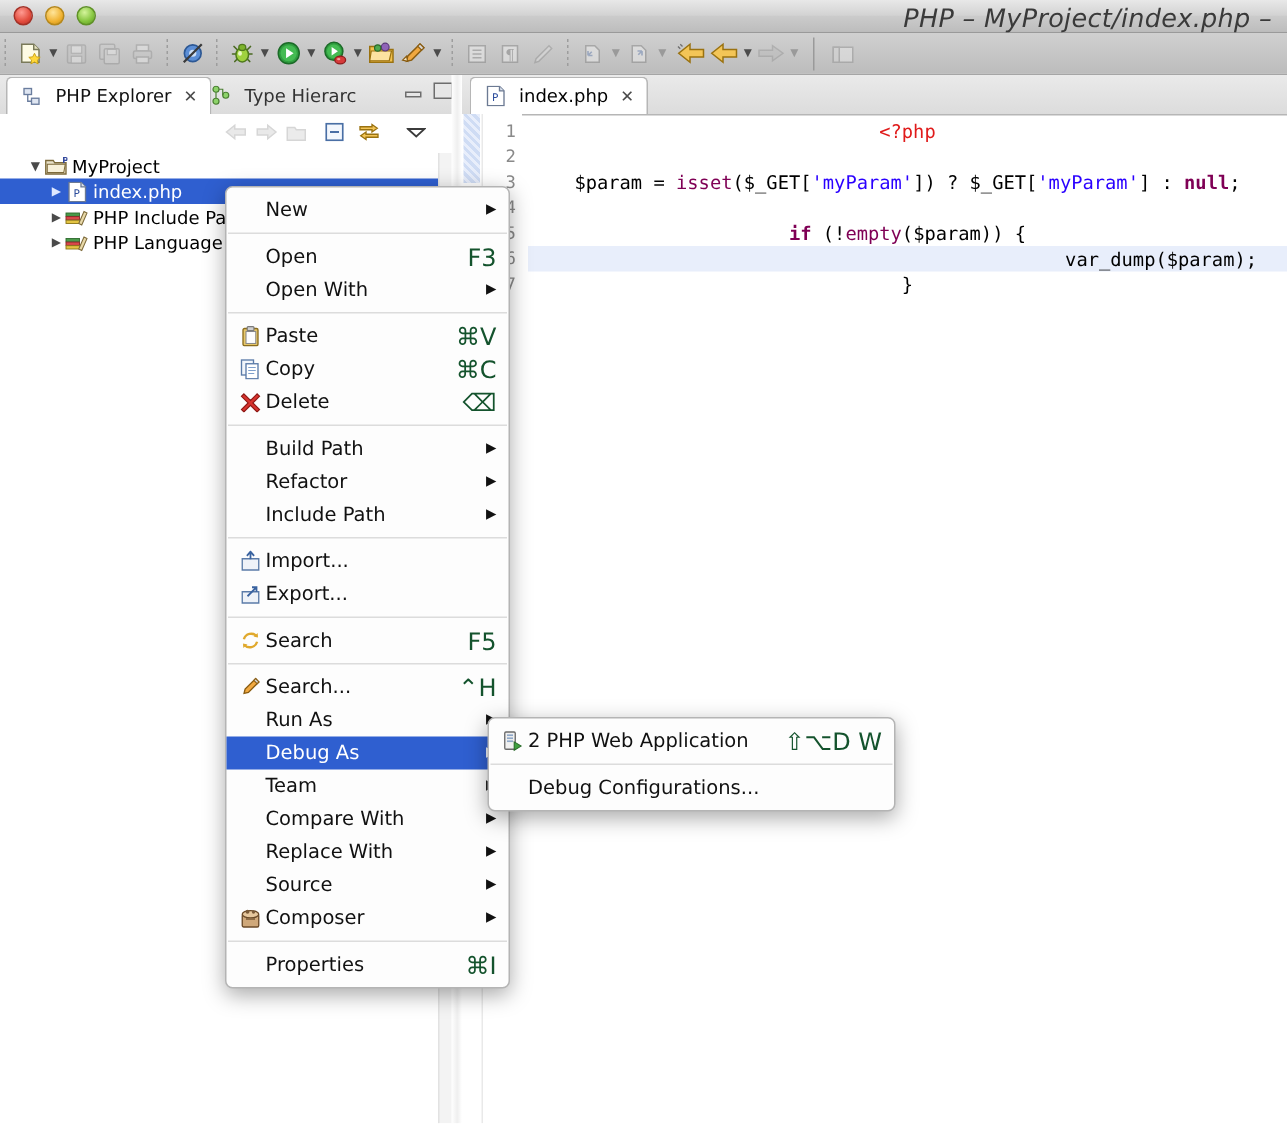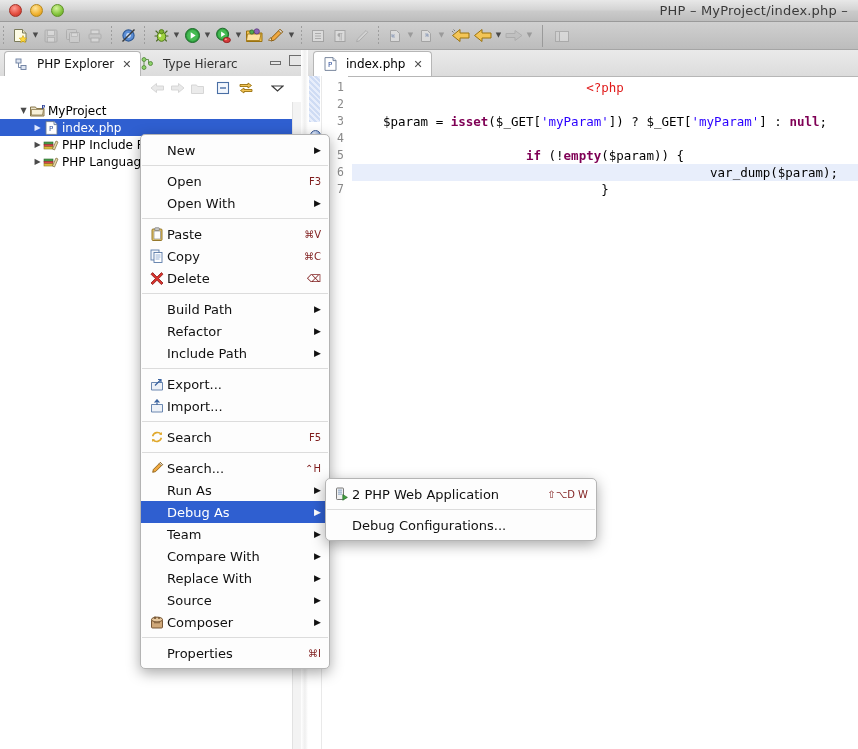--- a/index.html
+++ b/index.html
@@ -18,21 +18,21 @@
     border-bottom:1px solid #9a9a9a;
     box-sizing:border-box;
   }
   .traffic{position:absolute;left:9px;top:4px;display:flex;gap:8px;align-items:center;}
   .tl{width:13px;height:13px;border-radius:50%;box-sizing:border-box;}
   .tl.red{background:radial-gradient(circle at 40% 30%,#ff9b92,#e24b3c 60%,#b2302a);border:1px solid #a33127;}
   .tl.yellow{background:radial-gradient(circle at 40% 30%,#ffe59a,#f0b231 60%,#c08a17);border:1px solid #b5871b;}
   .tl.green{background:radial-gradient(circle at 40% 30%,#d4f49b,#83c43c 60%,#5d9526);border:1px solid #5f9127;}
   .wintitle{
     position:absolute;right:10px;top:3px;
-    font-size:13px;color:#3a3a3a;letter-spacing:.2px;white-space:nowrap;
+    font-size:17px;color:#3a3a3a;letter-spacing:.2px;white-space:nowrap;font-style:italic;
   }
 
   
   .toolbar{
     position:absolute;left:0;top:22px;width:858px;height:28px;
     background:linear-gradient(to bottom,#d0d0d0 0%,#c6c6c6 50%,#bcbcbc 100%);
     border-bottom:1px solid #a5a5a5;
     display:flex;align-items:center;box-sizing:border-box;
   }
   .tgroup{display:flex;align-items:center;height:28px;padding:0 2px;}
@@ -87,40 +87,40 @@
           font-family:"DejaVu Sans Mono","Liberation Mono",monospace;font-size:11.5px;color:#8a8a8a;
           text-align:right;padding-top:3px;box-sizing:border-box;}
   .gline{height:17px;line-height:17px;padding-right:4px;}
   .code{position:absolute;left:44px;top:26px;width:506px;height:673px;
         font-family:"DejaVu Sans Mono","Liberation Mono",monospace;font-size:12.5px;
         padding-top:3px;box-sizing:border-box;white-space:pre;text-align:center;}
   .cline{height:17px;line-height:17px;}
   .cline.hl{background:#e8eefb;width:814px;}
   .k-tag{color:#e01b1b;}
   .k-kw{color:#7f0055;font-weight:bold;}
-  .k-fn{color:#7f0055;font-weight:bold;}
+  .k-fn{color:#7f0055;font-weight:normal;}
   .k-str{color:#2a00ff;}
   .k-plain{color:#000;}
 
   
   .menu{
     position:absolute;background:#fdfdfd;
     border:1px solid #b4b4b4;border-radius:5px;
     box-shadow:0 4px 14px rgba(0,0,0,.34);
     padding:4px 0;box-sizing:border-box;
     font-size:13px;color:#111;
   }
-  #ctxmenu{left:140px;top:124px;width:190px;margin-top:10px;}
+  #ctxmenu{left:150px;top:124px;width:190px;}
   #submenu{left:325px;top:478px;width:272px;}
   .mi{position:relative;height:20px;display:flex;align-items:center;padding:0 8px 0 6px;
       box-sizing:border-box;white-space:nowrap;}
   .mi.sel{background:#2f5fd0;color:#fff;}
   .mi .mic{width:20px;flex:0 0 20px;display:flex;align-items:center;justify-content:center;}
   .mi .mlabel{flex:1 1 auto;}
-  .mi .macc{color:#7f1d1d;font-size:10px;margin-left:12px;}
+  .mi .macc{color:#14532d;font-size:16px;margin-left:12px;}
   .mi .marrow{margin-left:10px;font-size:9px;color:#111;}
   .mi.sel .marrow{color:#fff;}
   .msep{height:1px;background:#dcdcdc;margin:4px 1px;}
   .mi.tall{height:22px;}
 
   
   svg{display:block;}
 </style>
 </head>
 <body>
@@ -534,33 +534,33 @@
       <div class="mi tall">
         <span class="mic"></span>
         <span class="mlabel">Include Path</span>
         <span class="marrow">▶</span>
       </div>
       <div class="msep"></div>
       <div class="mi tall">
         <span class="mic">
           <svg width="14" height="14" viewBox="0 0 14 14">
             <path d="M1.5 5.5h11v7.5h-11z" fill="#eef2f8" stroke="#5b7ba8" stroke-width=".9"></path>
+            <path d="M7 .8v5M4.6 3.6L7 .8l2.4 2.8" fill="none" stroke="#3a63a0" stroke-width="1.2"></path>
+          </svg>
+        </span>
+        <span class="mlabel">Import...</span>
+      </div>
+      <div class="mi tall">
+        <span class="mic">
+          <svg width="14" height="14" viewBox="0 0 14 14">
+            <path d="M1.5 5.5h11v7.5h-11z" fill="#eef2f8" stroke="#5b7ba8" stroke-width=".9"></path>
             <path d="M5 8.5L11 2.5M8 2.5h3v3" fill="none" stroke="#3a63a0" stroke-width="1.2"></path>
           </svg>
         </span>
         <span class="mlabel">Export...</span>
-      </div>
-      <div class="mi tall">
-        <span class="mic">
-          <svg width="14" height="14" viewBox="0 0 14 14">
-            <path d="M1.5 5.5h11v7.5h-11z" fill="#eef2f8" stroke="#5b7ba8" stroke-width=".9"></path>
-            <path d="M7 .8v5M4.6 3.6L7 .8l2.4 2.8" fill="none" stroke="#3a63a0" stroke-width="1.2"></path>
-          </svg>
-        </span>
-        <span class="mlabel">Import...</span>
       </div>
       <div class="msep"></div>
       <div class="mi tall">
         <span class="mic">
           <svg width="14" height="14" viewBox="0 0 14 14">
             <path d="M11.2 4.2A5 5 0 0 0 2.6 6.2" fill="none" stroke="#e0a92d" stroke-width="1.6"></path>
             <path d="M2.8 9.8a5 5 0 0 0 8.6-2" fill="none" stroke="#e0a92d" stroke-width="1.6"></path>
             <path d="M11.8 2l.2 3-3-.6z" fill="#e0a92d"></path>
             <path d="M2.2 12l-.2-3 3 .6z" fill="#e0a92d"></path>
           </svg>

